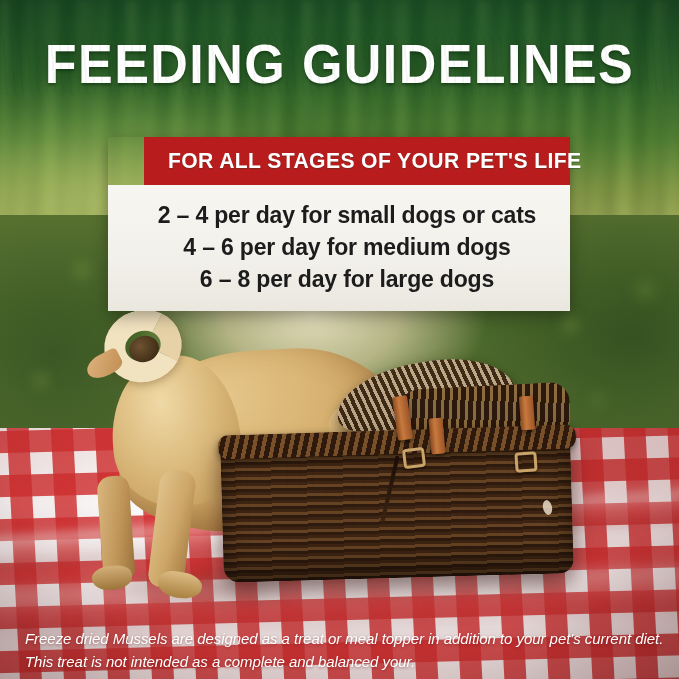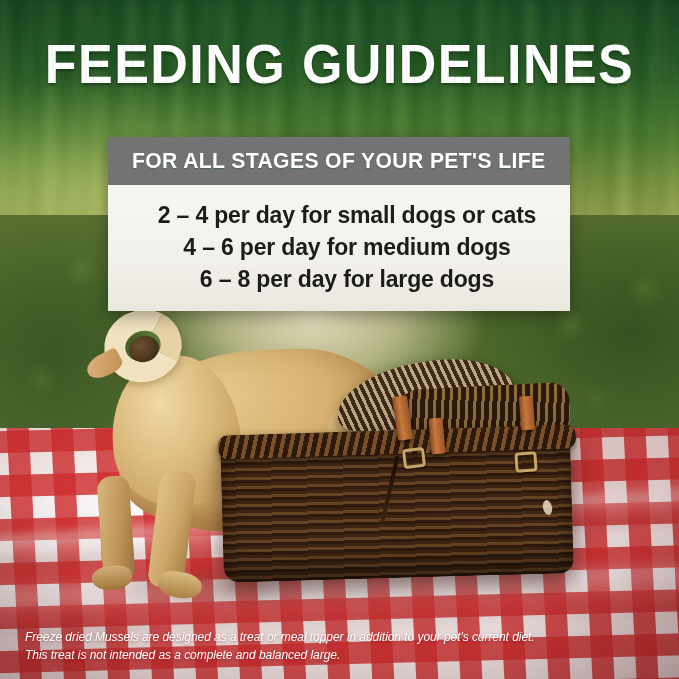--- a/index.html
+++ b/index.html
@@ -299,24 +299,25 @@
         rgba(46,92,46,.05) 6px, rgba(46,92,46,.05) 8px);
     mix-blend-mode:multiply;
   }
 
   
   .card {
     position:absolute; left:108px; top:137px; width:462px;
     box-shadow:0 5px 16px rgba(0,0,0,.34);
   }
   .card-head {
-    background:#737373;
+    background:#b91c1c;
     height:48px;
     display:flex; align-items:center;
     padding-left:24px;
+    margin-left:36px;
   }
   .card-head-text {
     color:#ffffff;
     font-size:22px;
     font-weight:bold;
     letter-spacing:.4px;
     transform:scaleX(.96);
     transform-origin:left center;
     white-space:nowrap;
     text-shadow:0 1px 1px rgba(0,70,50,.35);
@@ -335,21 +336,21 @@
     transform:scaleX(.96);
     white-space:nowrap;
   }
 
   
   .footer {
     position:absolute; left:25px; top:628px; width:630px;
   }
   .footer-line {
     color:#ffffff;
-    font-size:12px;
+    font-size:15px;
     font-style:italic;
     line-height:1.52;
     letter-spacing:-.05px;
     white-space:nowrap;
     text-shadow:0 1px 3px rgba(110,20,20,.55);
   }
 </style>
 </head>
 <body>
 
@@ -403,16 +404,16 @@
     </div>
     <div class="card-body">
       <div class="card-line">2 – 4  per day for small dogs or cats</div>
       <div class="card-line">4 – 6  per day for medium dogs</div>
       <div class="card-line">6 – 8  per day for large dogs</div>
     </div>
   </div>
 
   <div class="footer">
     <div class="footer-line">Freeze dried Mussels are designed as a treat or meal topper in addition to your pet's current diet.</div>
-    <div class="footer-line">This treat is not intended as a complete and balanced large.</div>
+    <div class="footer-line">This treat is not intended as a complete and balanced your.</div>
   </div>
 
 </div>
 
 </body></html>

